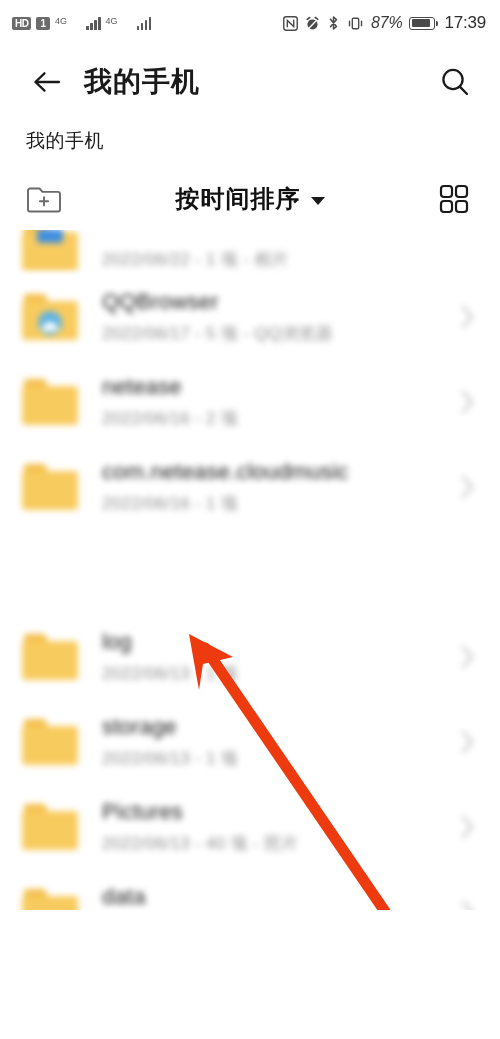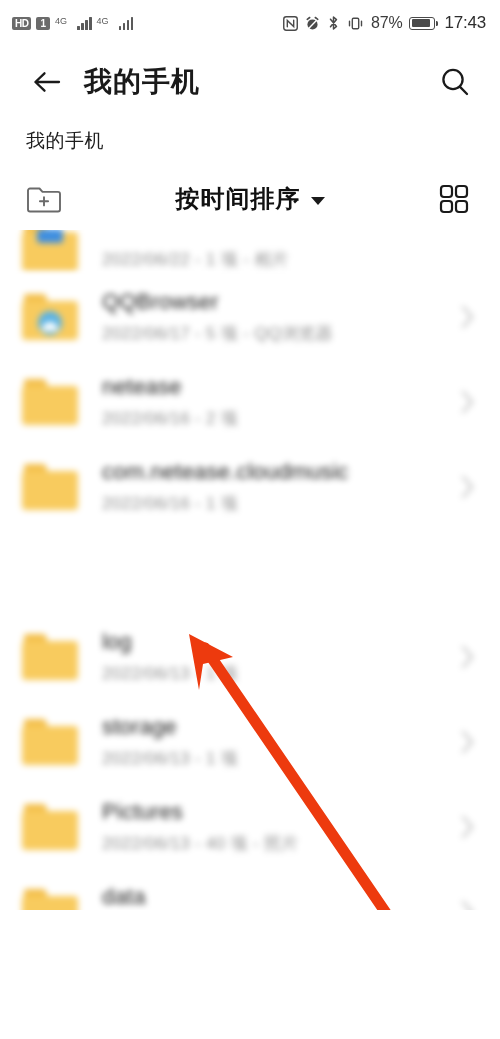--- a/index.html
+++ b/index.html
@@ -33,28 +33,28 @@
     font-size: 10px; font-weight: bold; color: #ffffff;
     background: #6b6b6b; border-radius: 2px;
     padding: 1px 3px; line-height: 11px;
     letter-spacing: -0.5px;
   }
   .badge-sim {
     font-size: 10px; font-weight: bold; color: #ffffff;
     background: #6b6b6b; border-radius: 2px;
     padding: 1px 4px; line-height: 11px;
   }
-  .signal-grp { display: flex; align-items: flex-end; gap: 9px; }
+  .signal-grp { display: flex; align-items: flex-end; gap: 18px; }
   .gen-label { font-size: 9px; color: #5a5a5a; line-height: 8px; margin-right: 1px; align-self: flex-start; }
   .bars { display: flex; align-items: flex-end; gap: 1.5px; height: 13px; }
   .bars i { display:block; width: 2.5px; background: #5a5a5a; border-radius: 0.5px; }
   .bars i:nth-child(1){height:4px;} .bars i:nth-child(2){height:7px;}
   .bars i:nth-child(3){height:10px;} .bars i:nth-child(4){height:13px;}
   .sb-icon { display:flex; align-items:center; color:#4a4a4a; }
-  .pct { font-size: 16px; color: #3c3c3c; letter-spacing: -0.2px; }
+  .pct { font-size: 16px; color: #3c3c3c; letter-spacing: -0.2px; font-style: italic; }
   .battery {
     width: 26px; height: 13px;
     border: 1.6px solid #4a4a4a; border-radius: 3px;
     position: relative; padding: 1.4px;
   }
   .battery::after {
     content: ""; position: absolute; right: -4px; top: 3.5px;
     width: 2.4px; height: 5px; background: #4a4a4a; border-radius: 0 1.5px 1.5px 0;
   }
   .battery > span { display:block; height: 100%; width: 87%; background: #4a4a4a; border-radius: 1px; }
@@ -240,21 +240,21 @@
       <span class="sb-icon">
         <svg width="17" height="15" viewBox="0 0 18 16">
             <rect x="5.6" y="2.4" width="6.8" height="11.2" rx="1.3" fill="none" stroke="#4a4a4a" stroke-width="1.5"></rect>
             <path d="M2.6 5.6v4.8 M15.4 5.6v4.8" stroke="#4a4a4a" stroke-width="1.5" stroke-linecap="round"></path>
           </svg>
       </span>
       <span class="pct">87%</span>
       <span class="battery">
           <span style="width: 87%;"></span>
         </span>
-      <span class="clock">17:43</span>
+      <span class="clock">17:39</span>
     </div>
   </div>
 
   <div class="appbar">
     <div class="back-btn">
       <svg width="30" height="26" viewBox="0 0 30 26">
         <path d="M27 13 H4 M12.5 4.3 L3.4 13 L12.5 21.7" fill="none" stroke="#1a1a1a" stroke-width="2.3" stroke-linecap="round" stroke-linejoin="round"></path>
       </svg>
     </div>
     <div class="appbar-title">我的手机</div>

